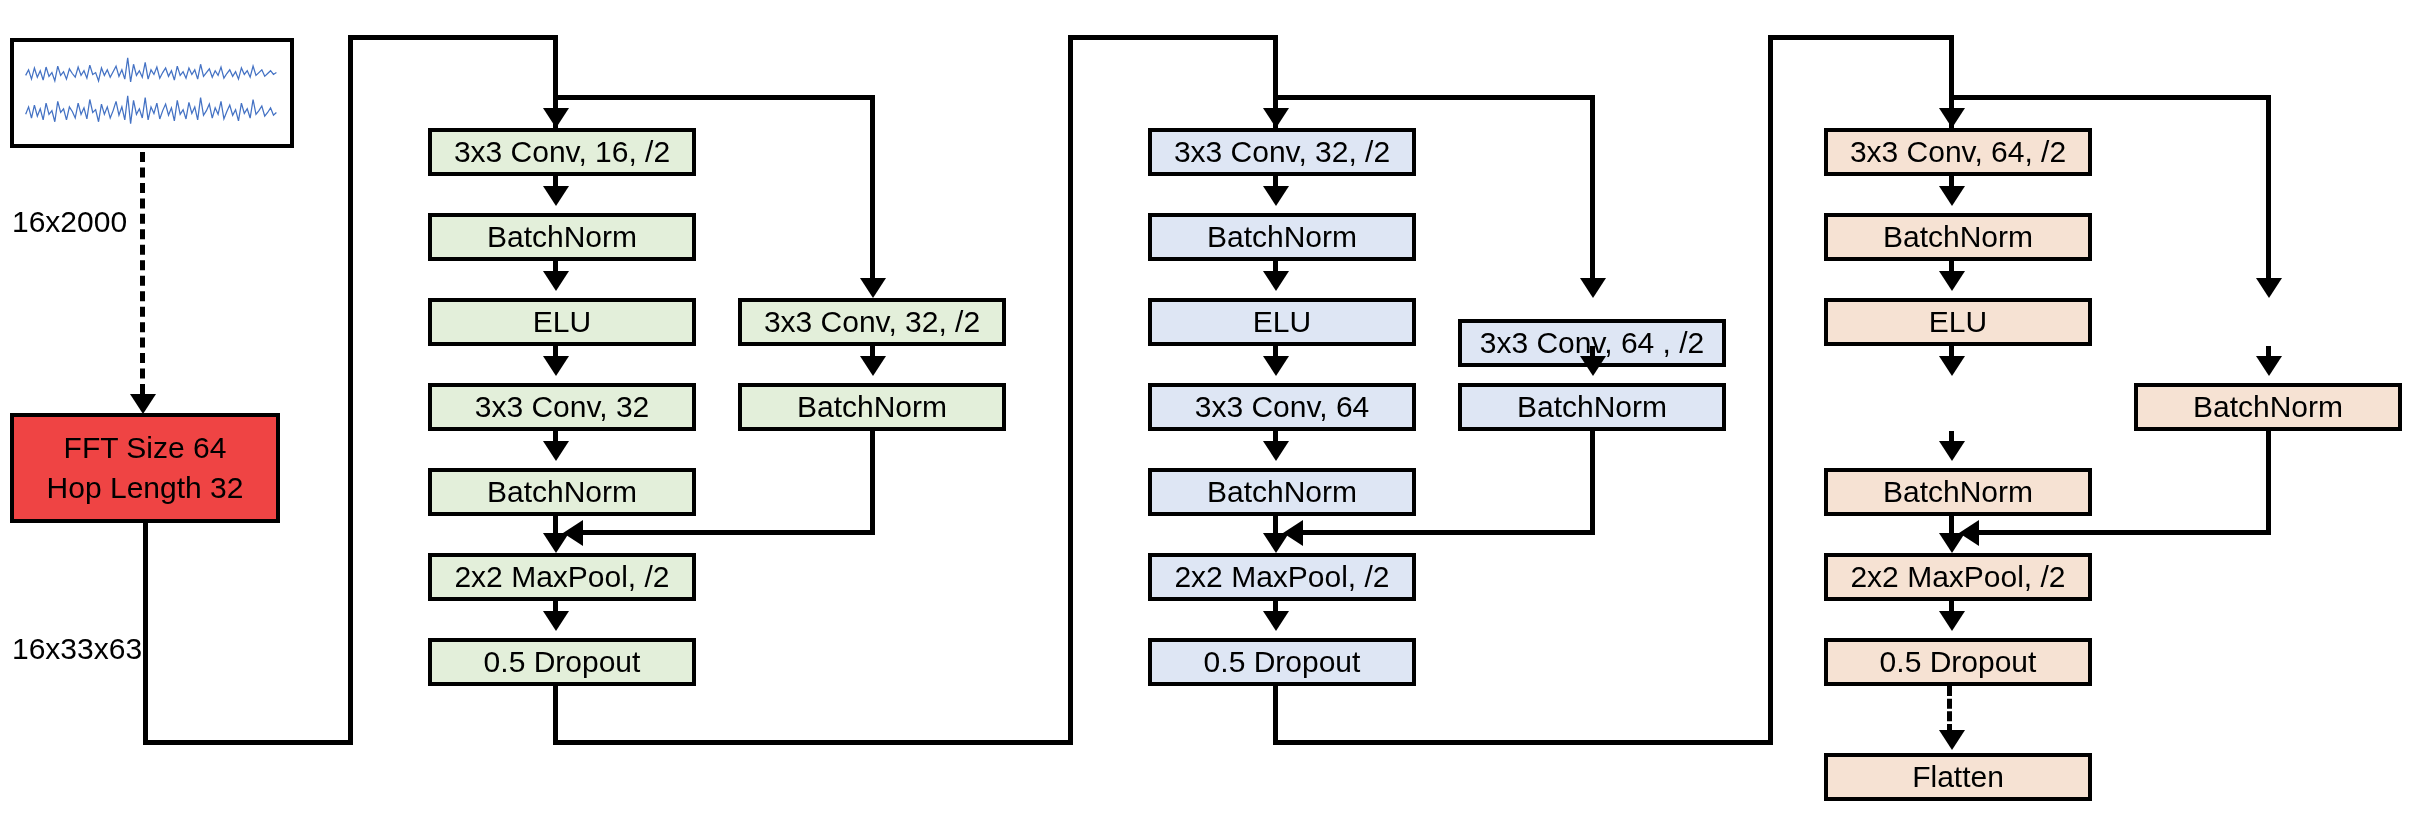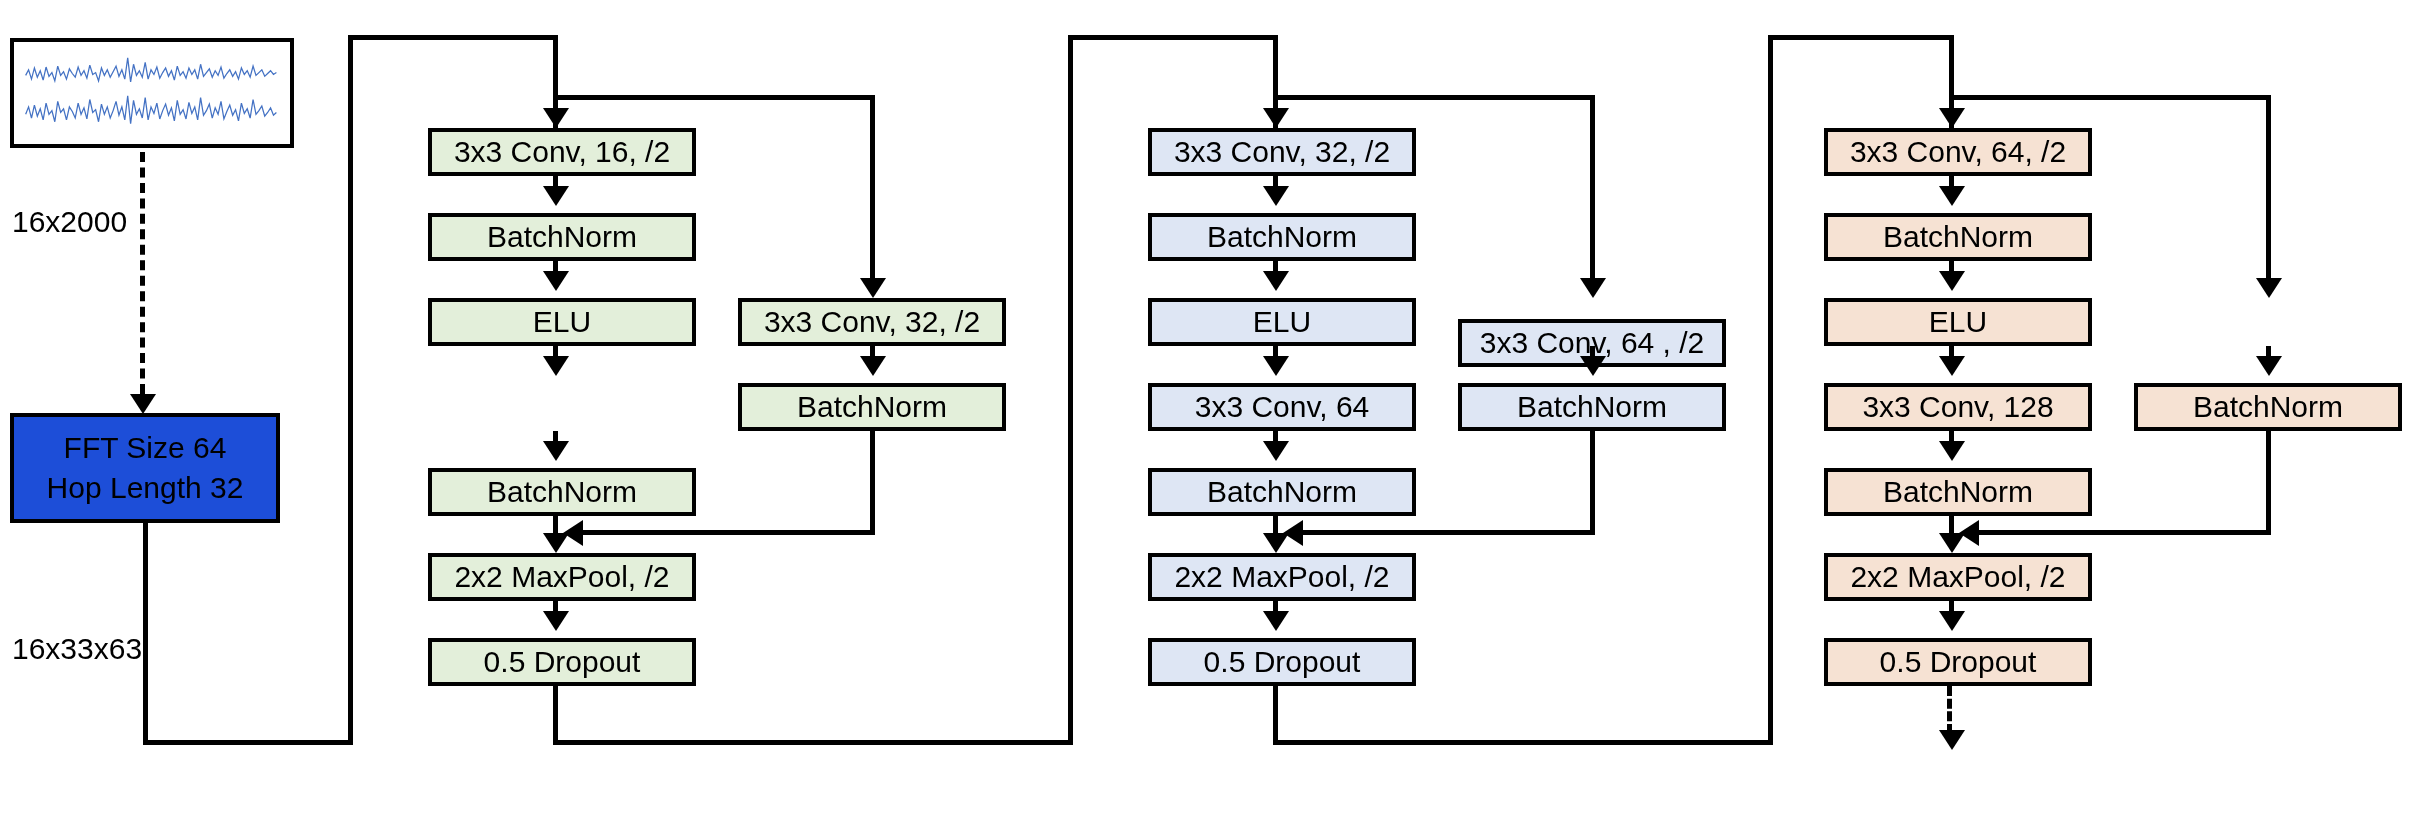--- a/index.html
+++ b/index.html
@@ -27,21 +27,21 @@
     justify-content: center;
     text-align: center;
     font-size: 30px;
     line-height: 1.22;
     color: #000000;
     white-space: nowrap;
   }
   .green  { background: #E3EFDA; }
   .blue   { background: #DEE6F4; }
   .orange { background: #F6E2D3; }
-  .pink   { background: #1d4ed8; }
+  .pink   { background: #ef4444; }
 
   .node.multiline { white-space: normal; line-height: 1.35; }
 
   
   #signal-box {
     position: absolute;
     box-sizing: border-box;
     border: 4px solid #000000;
     background: #ffffff;
     overflow: hidden;
@@ -126,20 +126,21 @@
   <div class="ln v" style="left:553px; top:176px; height:14px;"></div>
 
   <div class="node green" style="left:428px; top:213px; width:268px; height:48px;">BatchNorm</div>
   <div class="arrow-down" style="left:543px; top:271px;"></div>
   <div class="ln v" style="left:553px; top:261px; height:14px;"></div>
 
   <div class="node green" style="left:428px; top:298px; width:268px; height:48px;">ELU</div>
   <div class="arrow-down" style="left:543px; top:356px;"></div>
   <div class="ln v" style="left:553px; top:346px; height:14px;"></div>
 
+  <div class="node green" style="left:428px; top:383px; width:268px; height:48px;">3x3 Conv, 32</div>
   <div class="arrow-down" style="left:543px; top:441px;"></div>
   <div class="ln v" style="left:553px; top:431px; height:14px;"></div>
 
   <div class="node green" style="left:428px; top:468px; width:268px; height:48px;">BatchNorm</div>
 
   <div class="node green" style="left:738px; top:298px; width:268px; height:48px;">3x3 Conv, 32, /2</div>
   <div class="arrow-down" style="left:860px; top:356px;"></div>
   <div class="ln v" style="left:870px; top:346px; height:14px;"></div>
 
   <div class="node green" style="left:738px; top:383px; width:268px; height:48px;">BatchNorm</div>
@@ -223,21 +224,20 @@
   <div class="ln v" style="left:1949px; top:176px; height:14px;"></div>
 
   <div class="node orange" style="left:1824px; top:213px; width:268px; height:48px;">BatchNorm</div>
   <div class="arrow-down" style="left:1939px; top:271px;"></div>
   <div class="ln v" style="left:1949px; top:261px; height:14px;"></div>
 
   <div class="node orange" style="left:1824px; top:298px; width:268px; height:48px;">ELU</div>
   <div class="arrow-down" style="left:1939px; top:356px;"></div>
   <div class="ln v" style="left:1949px; top:346px; height:14px;"></div>
 
-  <div class="node orange" style="left:1824px; top:383px; width:268px; height:48px;">3x3 Conv, 128</div>
   <div class="arrow-down" style="left:1939px; top:441px;"></div>
   <div class="ln v" style="left:1949px; top:431px; height:14px;"></div>
 
   <div class="node orange" style="left:1824px; top:468px; width:268px; height:48px;">BatchNorm</div>
 
   <div class="arrow-down" style="left:2256px; top:356px;"></div>
   <div class="ln v" style="left:2266px; top:346px; height:14px;"></div>
 
   <div class="node orange" style="left:2134px; top:383px; width:268px; height:48px;">BatchNorm</div>
 
@@ -250,14 +250,15 @@
 
   <div class="node orange" style="left:1824px; top:553px; width:268px; height:48px;">2x2 MaxPool, /2</div>
   <div class="arrow-down" style="left:1939px; top:611px;"></div>
   <div class="ln v" style="left:1949px; top:601px; height:14px;"></div>
 
   <div class="node orange" style="left:1824px; top:638px; width:268px; height:48px;">0.5 Dropout</div>
 
   <div class="dash-v" style="left:1947px; top:686px; height:48px;"></div>
   <div class="arrow-down" style="left:1939px; top:730px;"></div>
 
+  <div class="node orange" style="left:1824px; top:753px; width:268px; height:48px;">Flatten</div>
 
 </div>
 
 </body></html>

